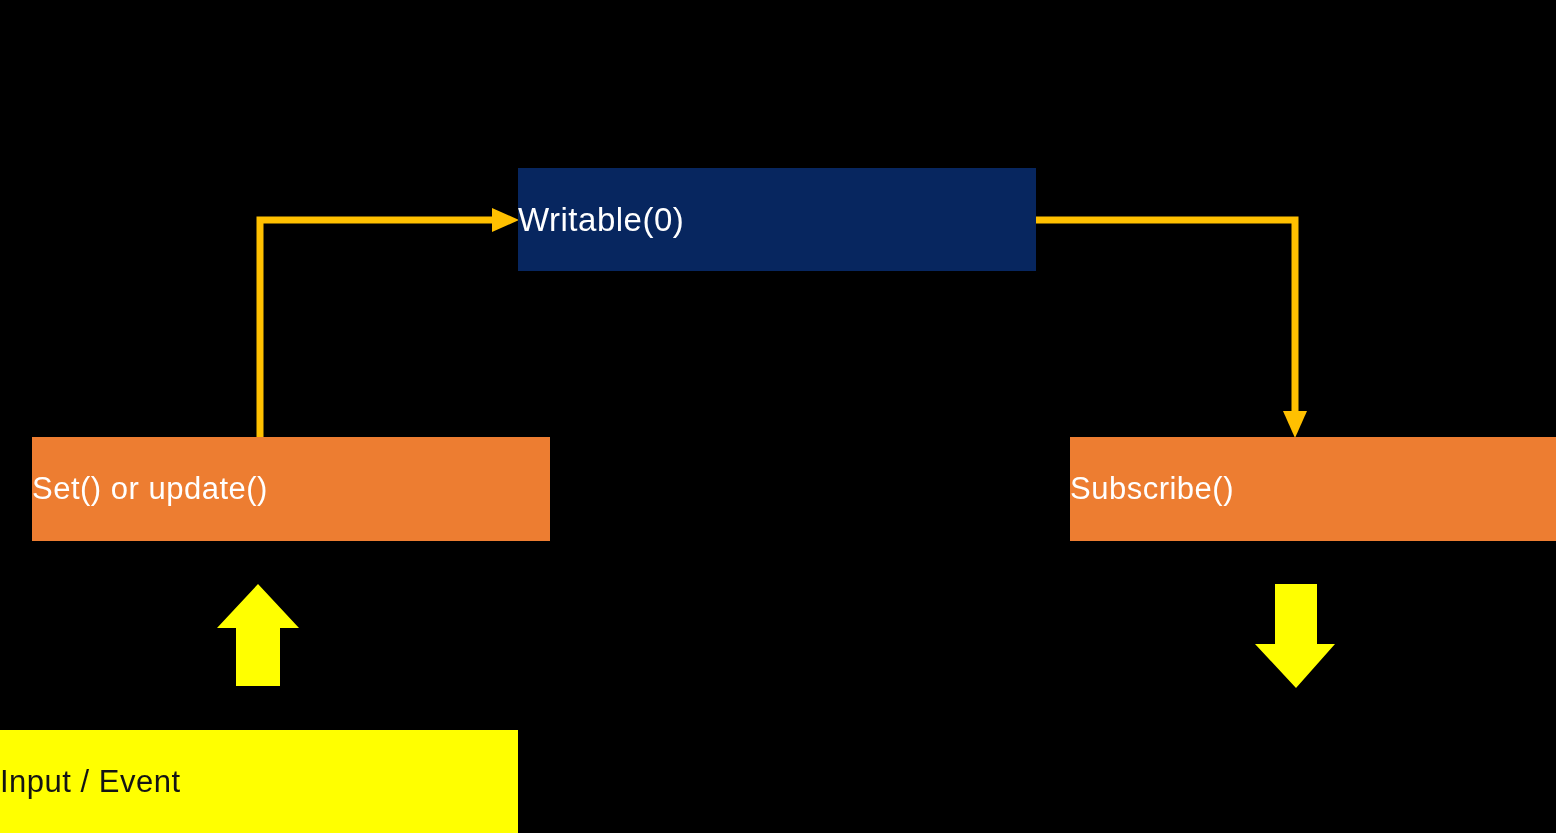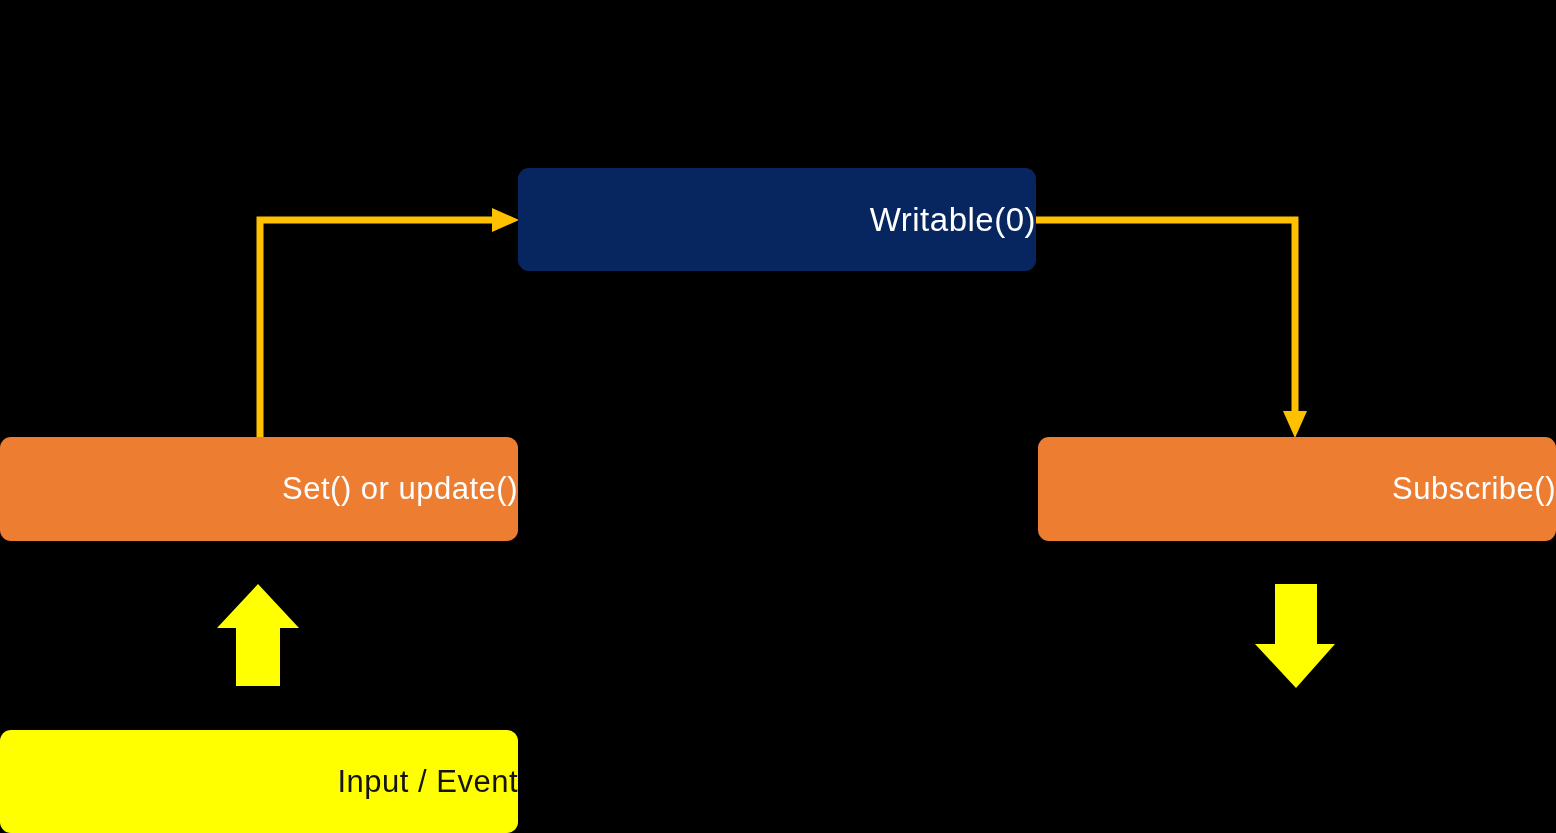--- a/index.html
+++ b/index.html
@@ -27,28 +27,27 @@
   .conn{
     fill:none;
     stroke:var(--connector);
     stroke-width:7;
     stroke-linejoin:miter;
   }
   .connhead{fill:var(--connector);stroke:none;}
   .block-arrow{fill:var(--block-arrow);stroke:none;}
   .node{
     position:absolute;
-    display:flex;align-items:center;justify-content:flex-end;
+    display:flex;align-items:center;justify-content:flex-start;
     font-size:31px;
     letter-spacing:0.5px;
     white-space:nowrap;
-    border-radius:11px;
   }
   .node.navy{background:var(--navy-box);color:var(--text-light);font-size:33px;}
-  .node.orange{background:var(--orange-box);color:var(--text-light);font-weight:400;}
+  .node.orange{background:var(--orange-box);color:var(--text-light);font-weight:400;margin-left:32px;}
   .node.yellow{background:var(--yellow-box);color:var(--text-dark);font-weight:400;}
 </style>
 </head>
 <body>
 
 <div class="canvas">
 
   <svg class="overlay" viewBox="0 0 1556 833" xmlns="http://www.w3.org/2000/svg">
 
     <polyline class="conn" points="260,437 260,220 494,220"></polyline>

